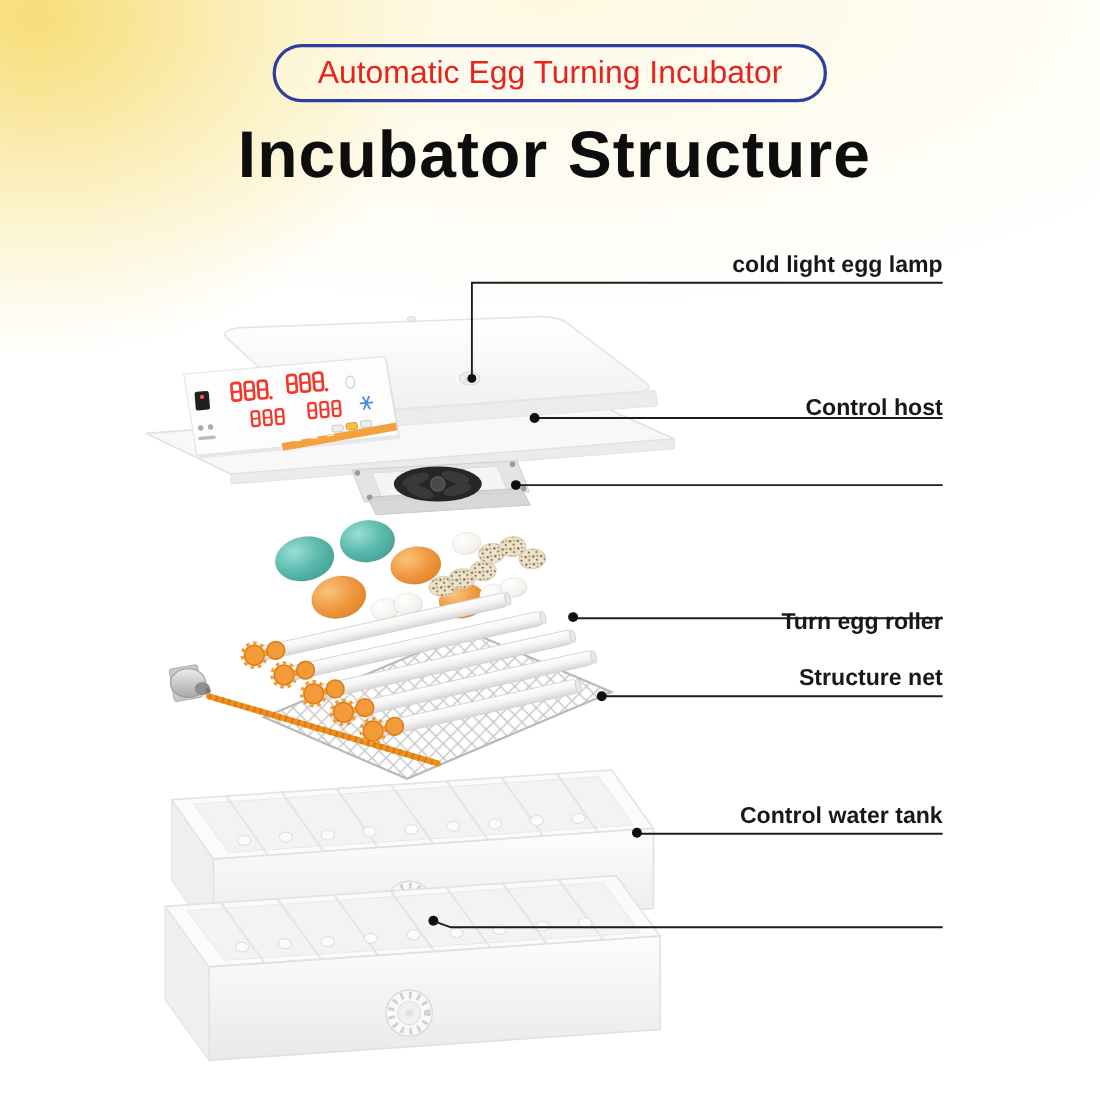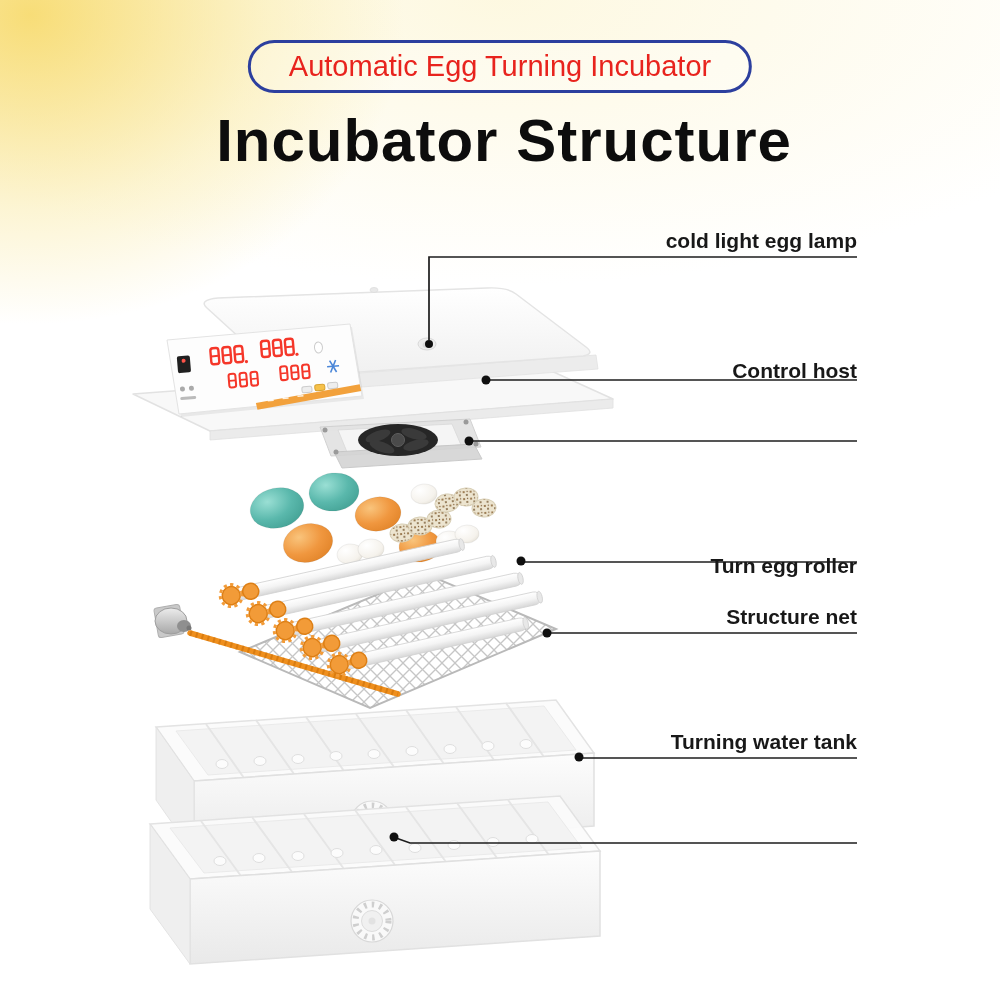--- a/index.html
+++ b/index.html
@@ -330,15 +330,15 @@
     </g>
   </svg>
 
   <div class="badge">Automatic Egg Turning Incubator</div>
   <div class="title">Incubator Structure</div>
 
   <div class="callout co-lamp">cold light egg lamp</div>
   <div class="callout co-host">Control host</div>
   <div class="callout co-roller">Turn egg roller</div>
   <div class="callout co-net">Structure net</div>
-  <div class="callout co-tank">Turning water tank</div>
+  <div class="callout co-tank">Control water tank</div>
 
 </div>
 
 </body></html>

